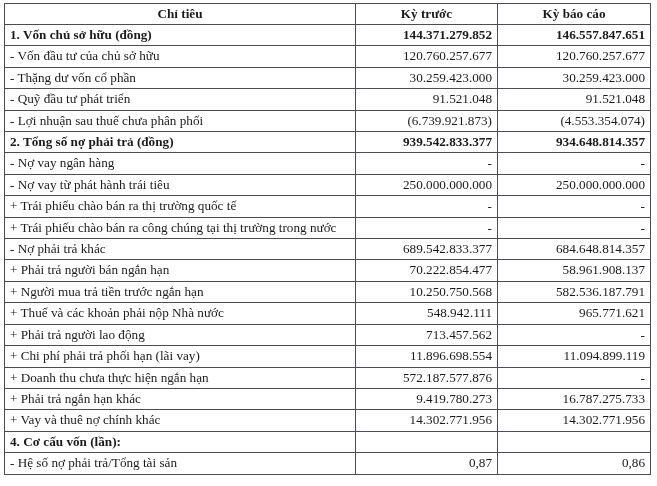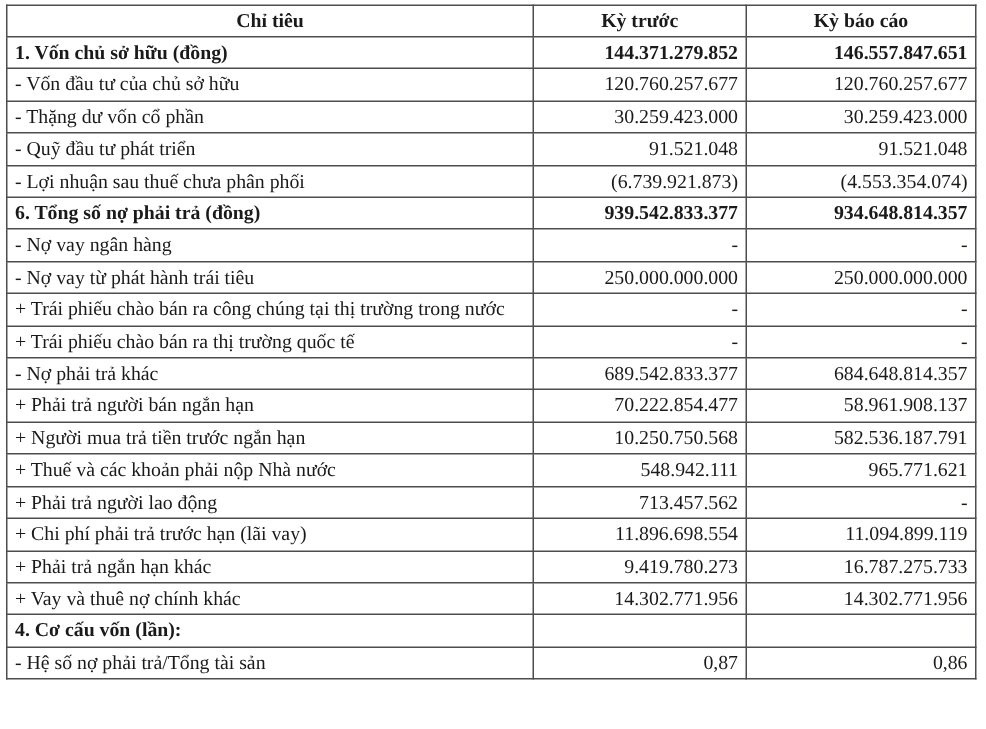--- a/index.html
+++ b/index.html
@@ -110,41 +110,41 @@
           <td class="label">- Quỹ đầu tư phát triển</td>
           <td class="num">91.521.048</td>
           <td class="num">91.521.048</td>
         </tr>
         <tr>
           <td class="label">- Lợi nhuận sau thuế chưa phân phối</td>
           <td class="num">(6.739.921.873)</td>
           <td class="num">(4.553.354.074)</td>
         </tr>
         <tr class="bold">
-          <td class="label">6. Tổng số nợ phải trả (đồng)</td>
+          <td class="label">2. Tổng số nợ phải trả (đồng)</td>
           <td class="num">939.542.833.377</td>
           <td class="num">934.648.814.357</td>
         </tr>
         <tr>
           <td class="label">- Nợ vay ngân hàng</td>
           <td class="num">-</td>
           <td class="num">-</td>
         </tr>
         <tr>
           <td class="label">- Nợ vay từ phát hành trái tiêu</td>
           <td class="num">250.000.000.000</td>
           <td class="num">250.000.000.000</td>
         </tr>
         <tr>
+          <td class="label">+ Trái phiếu chào bán ra thị trường quốc tế</td>
+          <td class="num">-</td>
+          <td class="num">-</td>
+        </tr>
+        <tr>
           <td class="label wrapped">+ Trái phiếu chào bán ra công chúng tại thị trường trong nước</td>
-          <td class="num">-</td>
-          <td class="num">-</td>
-        </tr>
-        <tr>
-          <td class="label">+ Trái phiếu chào bán ra thị trường quốc tế</td>
           <td class="num">-</td>
           <td class="num">-</td>
         </tr>
         <tr>
           <td class="label">- Nợ phải trả khác</td>
           <td class="num">689.542.833.377</td>
           <td class="num">684.648.814.357</td>
         </tr>
         <tr>
           <td class="label">+ Phải trả người bán ngắn hạn</td>
@@ -160,23 +160,28 @@
           <td class="label">+ Thuế và các khoản phải nộp Nhà nước</td>
           <td class="num">548.942.111</td>
           <td class="num">965.771.621</td>
         </tr>
         <tr>
           <td class="label">+ Phải trả người lao động</td>
           <td class="num">713.457.562</td>
           <td class="num">-</td>
         </tr>
         <tr>
-          <td class="label">+ Chi phí phải trả trước hạn (lãi vay)</td>
+          <td class="label">+ Chi phí phải trả phối hạn (lãi vay)</td>
           <td class="num">11.896.698.554</td>
           <td class="num">11.094.899.119</td>
+        </tr>
+        <tr>
+          <td class="label">+ Doanh thu chưa thực hiện ngắn hạn</td>
+          <td class="num">572.187.577.876</td>
+          <td class="num">-</td>
         </tr>
         <tr>
           <td class="label">+ Phải trả ngắn hạn khác</td>
           <td class="num">9.419.780.273</td>
           <td class="num">16.787.275.733</td>
         </tr>
         <tr>
           <td class="label">+ Vay và thuê nợ chính khác</td>
           <td class="num">14.302.771.956</td>
           <td class="num">14.302.771.956</td>

